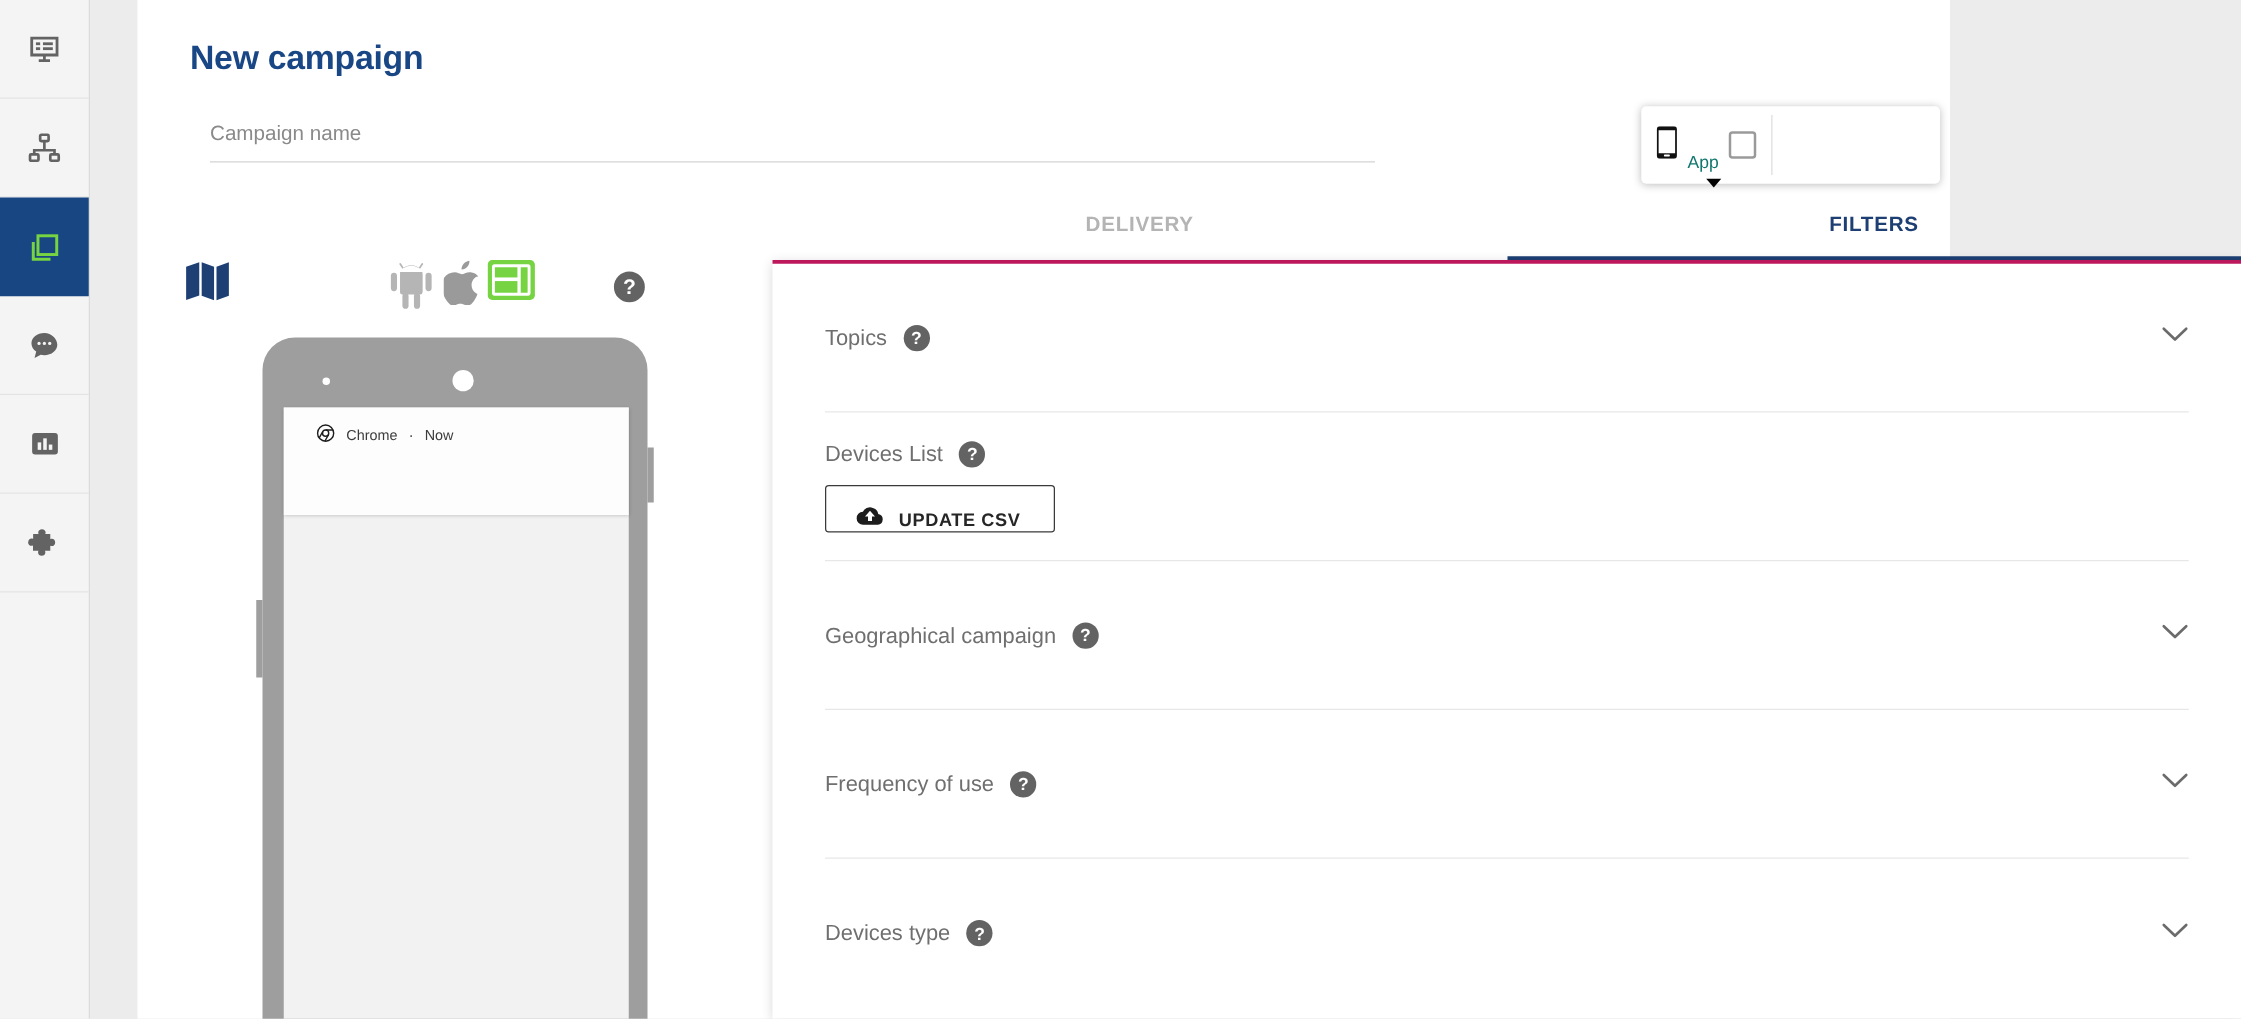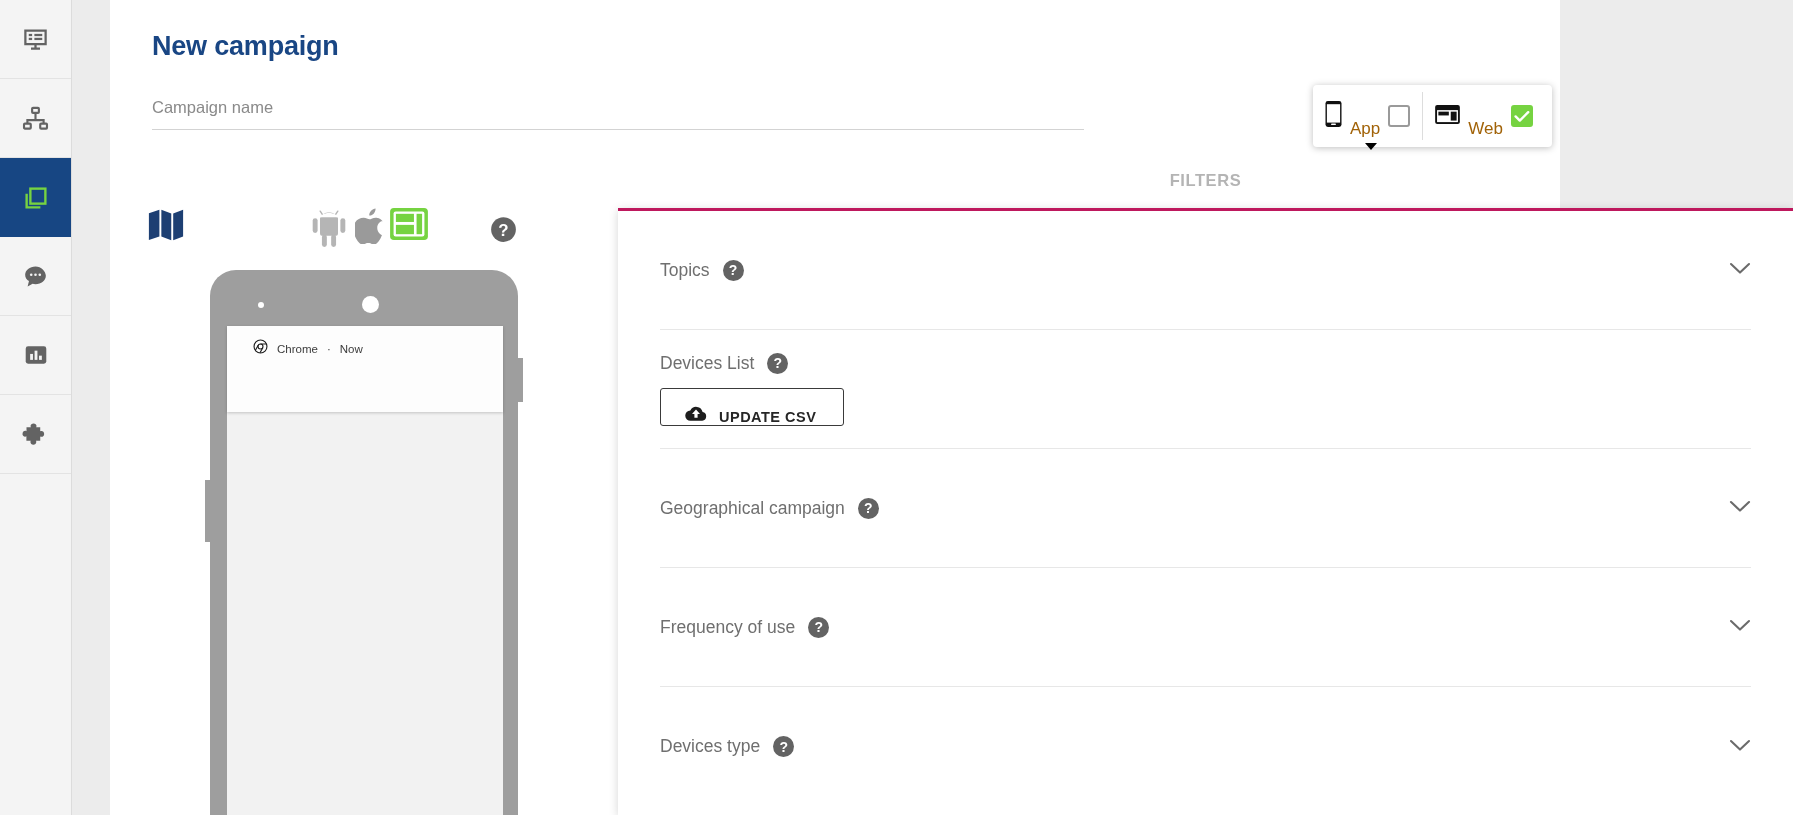--- a/index.html
+++ b/index.html
@@ -59,21 +59,21 @@
     left: 42px; top: 31px;
     font-size: 27px;
     font-weight: bold;
     color: #194684;
     letter-spacing: -0.2px;
   }
 
   
   .field-wrap {
     position: absolute;
-    left: 42px; top: 98px;
+    left: 58px; top: 98px;
     width: 932px;
   }
   .field-input {
     width: 100%;
     border: none;
     border-bottom: 1px solid #d3d3d3;
     outline: none;
     font-family: "Liberation Sans", sans-serif;
     font-size: 16.5px;
     color: #6e6e6e;
@@ -101,22 +101,22 @@
     height: 100%;
     padding: 0 12px;
     gap: 8px;
   }
   .pt-divider {
     width: 1px;
     height: 48px;
     background: #dddddd;
   }
   .pt-label {
-    font-size: 17px;
-    color: #a16207;
+    font-size: 14px;
+    color: #0f766e;
     margin-top: 25px;
   }
   .chk {
     width: 22px; height: 22px;
     border: 2px solid #9a9a9a;
     border-radius: 3px;
     background: #fff;
     cursor: pointer;
   }
   .chk.checked {
@@ -397,42 +397,27 @@
             <rect x="1.4" y="3.2" width="13.2" height="18.4" fill="#fff"></rect>
             <rect x="5.6" y="22.6" width="4.8" height="1.5" rx="0.7" fill="#fff"></rect>
           </svg>
         </span>
         <span class="pt-label">App</span>
         <span class="chk"></span>
       </div>
 
       <div class="pt-divider"></div>
 
-      <div class="pt-half">
-        <span>
-          <svg width="25" height="19" viewBox="0 0 26 20" fill="#111">
-            <rect x="0" y="0" width="26" height="20" rx="2.2"></rect>
-            <rect x="2" y="5.4" width="22" height="12.6" fill="#fff"></rect>
-            <rect x="3.4" y="7" width="11" height="4" fill="#111"></rect>
-            <rect x="16.4" y="7" width="6.2" height="9.4" fill="#111"></rect>
-          </svg>
-        </span>
-        <span class="pt-label">Web</span>
-        <span class="chk checked">
-          <svg width="16" height="13" viewBox="0 0 16 13">
-            <path d="M1.6 6.4 L5.8 10.6 L14.2 2.2" stroke="#fff" stroke-width="2.4" fill="none" stroke-linecap="round" stroke-linejoin="round"></path>
-          </svg>
-        </span>
-      </div>
 
       <span class="pt-caret"></span>
     </div>
 
     <div class="tabs">
-      <div class="tab">FILTERS</div>
+      <div class="tab">DELIVERY</div>
+      <div class="tab active">FILTERS</div>
     </div>
 
     <div class="preview-icons">
 
       <span class="pi pi-map">
         <svg width="36" height="34" viewBox="0 0 24 22" fill="#1d3f73">
           <path d="M0.6 3.2 L7.6 0.8 V18.6 L0.6 21 Z"></path>
           <path d="M8.9 0.9 L15.5 3.3 V21.1 L8.9 18.7 Z"></path>
           <path d="M16.8 3.3 L23.4 0.9 V18.7 L16.8 21.1 Z"></path>
         </svg>

